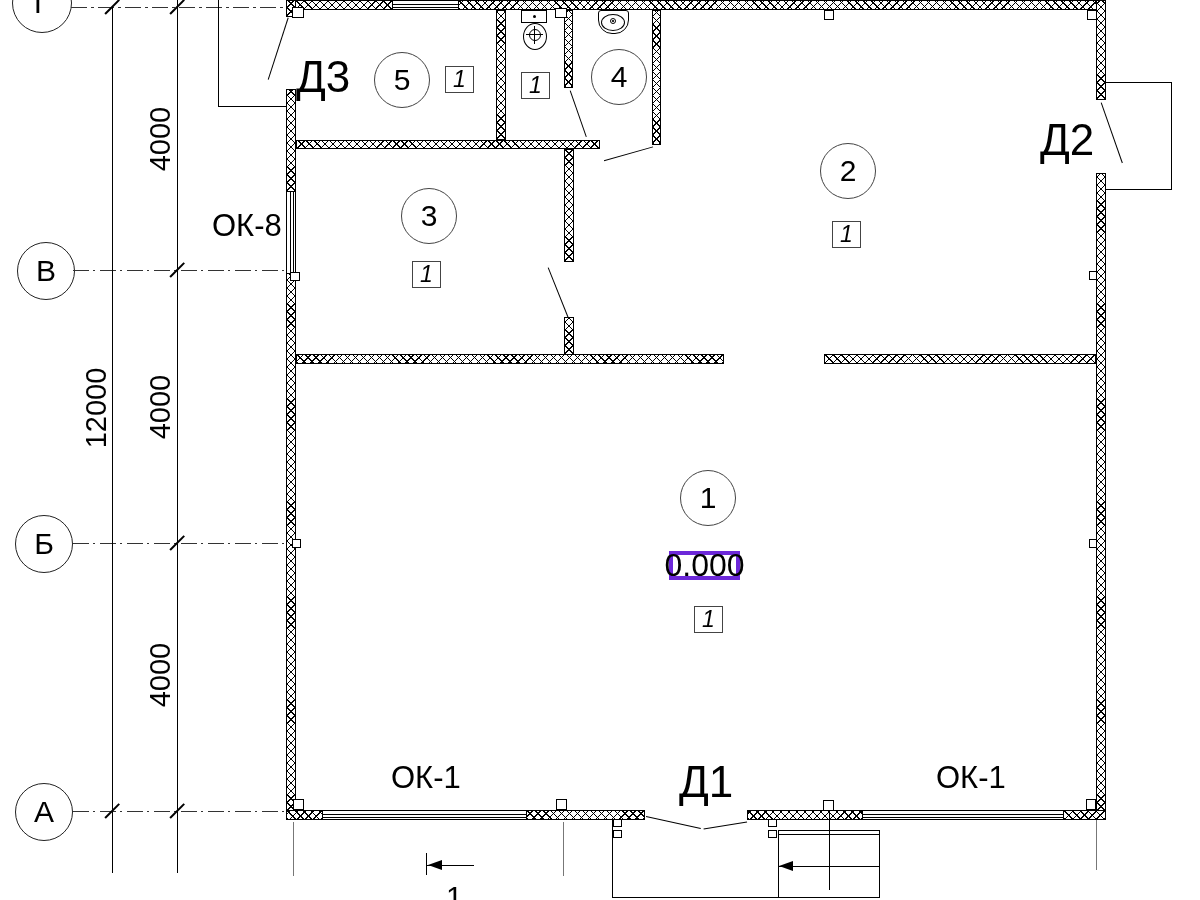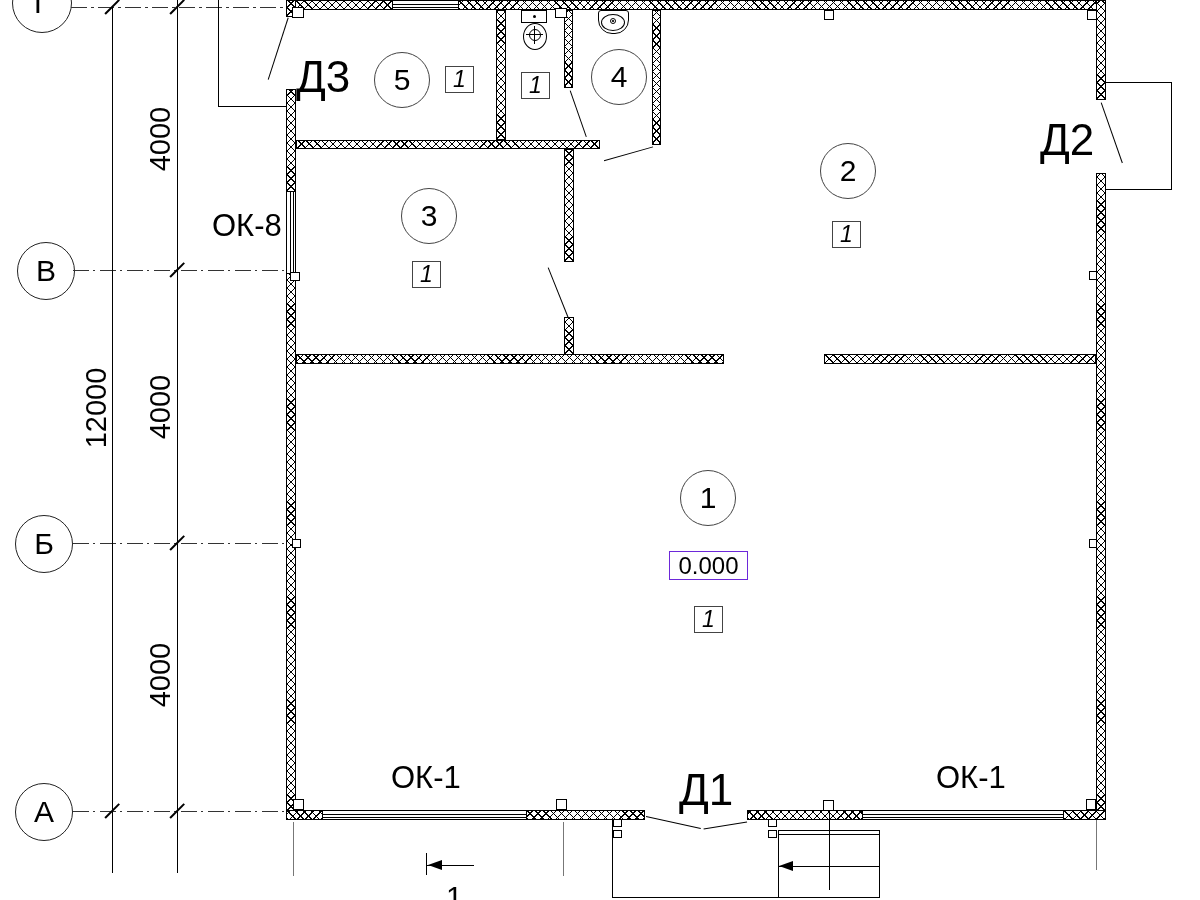--- a/index.html
+++ b/index.html
@@ -26,22 +26,22 @@
   .dashdot-h{position:absolute;height:1.2px;
     background:repeating-linear-gradient(to right,#333 0 16px,transparent 16px 20px,#333 20px 22.5px,transparent 22.5px 27px);}
   .tick{position:absolute;width:20px;height:1.5px;background:#000;transform:rotate(-45deg);}
   .axis-circle{position:absolute;width:56px;height:56px;border:1.5px solid #222;border-radius:50%;
     background:#fff;display:flex;align-items:center;justify-content:center;font-size:30px;}
   .room-circle{position:absolute;width:54px;height:54px;border:1.4px solid #444;border-radius:50%;
     display:flex;align-items:center;justify-content:center;font-size:30px;background:transparent;}
   .finish-box{position:absolute;width:29px;height:27px;box-sizing:border-box;border:1.4px solid #444;
     background:#fff;display:flex;align-items:center;justify-content:center;
     font-style:italic;font-size:23px;}
-  .elev-box{position:absolute;width:79px;height:29px;box-sizing:border-box;border:1px solid #6d28d9;
-    background:#fff;display:flex;align-items:center;justify-content:center;font-size:24px;}
+  .elev-box{position:absolute;width:71px;height:29px;box-sizing:border-box;border:4px solid #6d28d9;
+    background:#fff;display:flex;align-items:center;justify-content:center;font-size:32px;}
   .lbl{position:absolute;font-size:44px;line-height:1;white-space:nowrap;}
   .lbl-win{position:absolute;font-size:31px;line-height:1;white-space:nowrap;}
   .dim{position:absolute;font-size:29px;line-height:1;text-align:center;transform:rotate(-90deg);}
   .sq{position:absolute;box-sizing:border-box;background:#fff;border:1.2px solid #000;}
   .arrow-left{position:absolute;width:0;height:0;border-top:5px solid transparent;
     border-bottom:5px solid transparent;border-right:14px solid #000;}
   .sec-num{position:absolute;font-size:30px;line-height:1;}
 </style>
 </head>
 <body>
@@ -199,21 +199,21 @@
     </div>
   <div class="finish-box" style="left:521px;top:72px;">
       <span>1</span>
     </div>
   <div class="elev-box" style="left:669px;top:551px;">
       <span>0.000</span>
     </div>
 
   <div class="lbl" style="left:296px;top:55px;">Д3</div>
   <div class="lbl" style="left:1040px;top:118px;">Д2</div>
-  <div class="lbl" style="left:679px;top:760px;margin-top:8px;">Д1</div>
+  <div class="lbl" style="left:679px;top:760px;">Д1</div>
   <div class="lbl-win" style="left:212px;top:210px;">ОК-8</div>
   <div class="lbl-win" style="left:391px;top:762px;">ОК-1</div>
   <div class="lbl-win" style="left:936px;top:762px;">ОК-1</div>
 
   <div class="tl" style="left:426px;top:853px;width:1.4px;height:22px;"></div>
   <div class="tl" style="left:427px;top:865px;width:47px;height:1.4px;"></div>
   <div class="arrow-left" style="left:428px;top:860px;"></div>
   <div class="sec-num" style="left:446px;top:882px;">1</div>
 
 </div>

